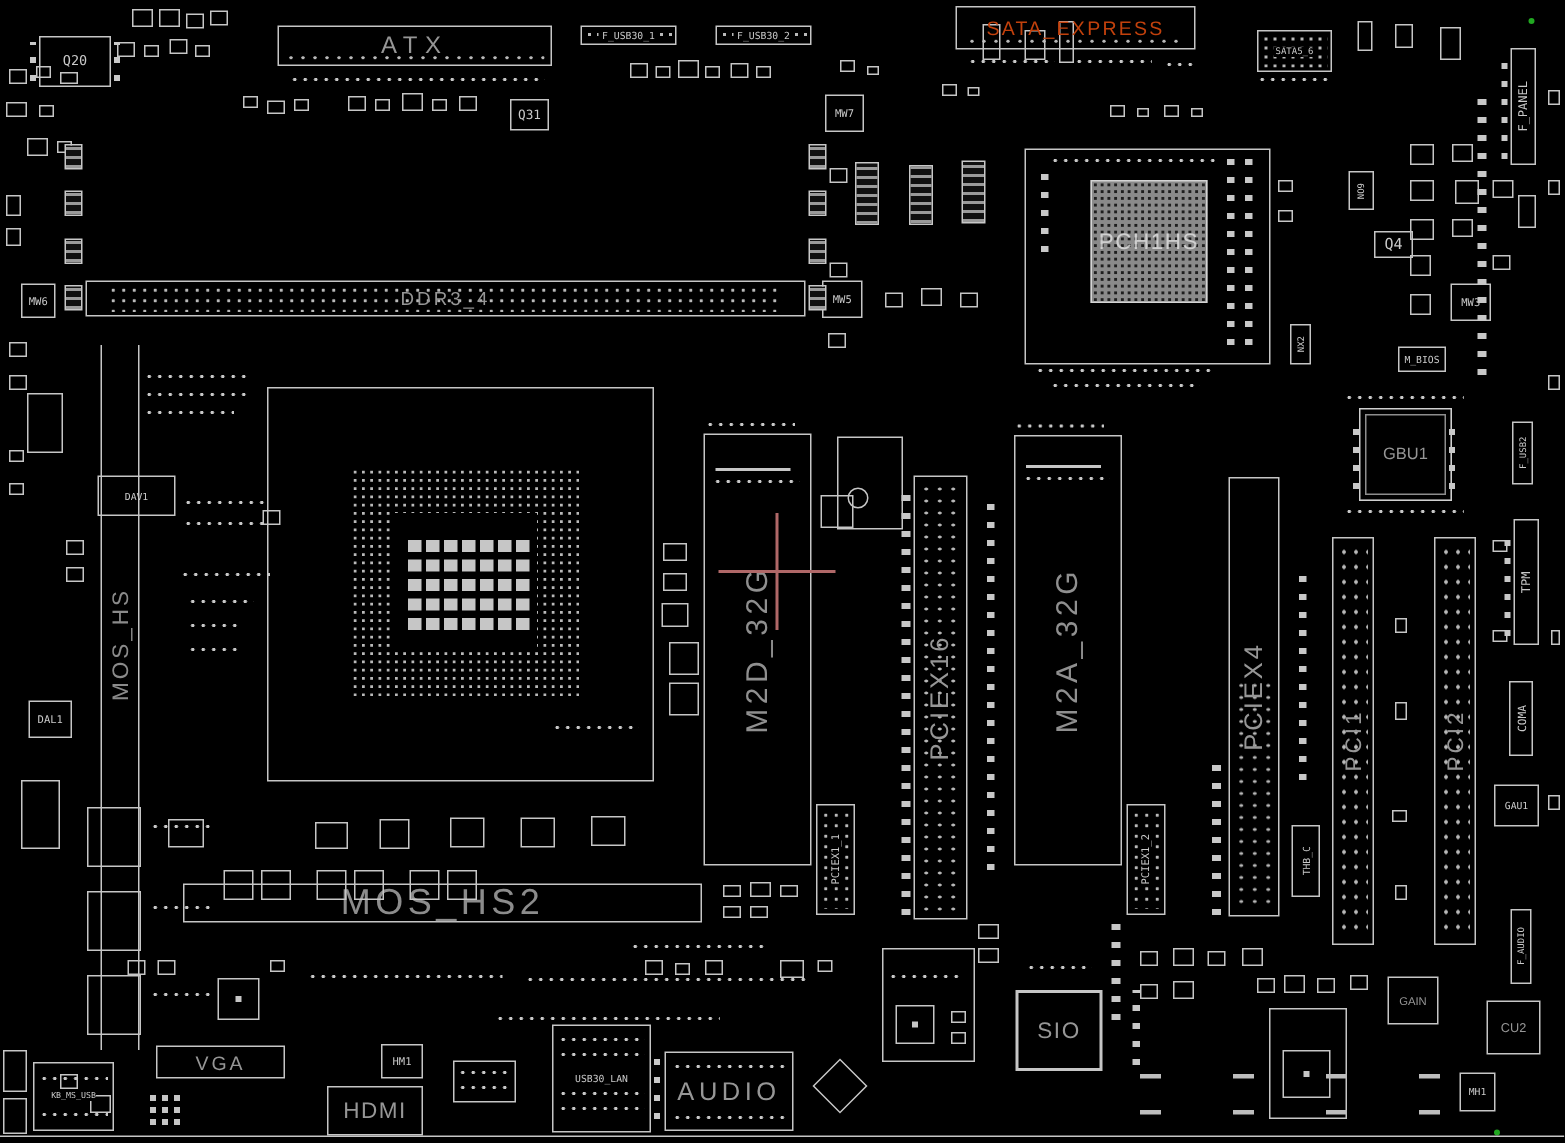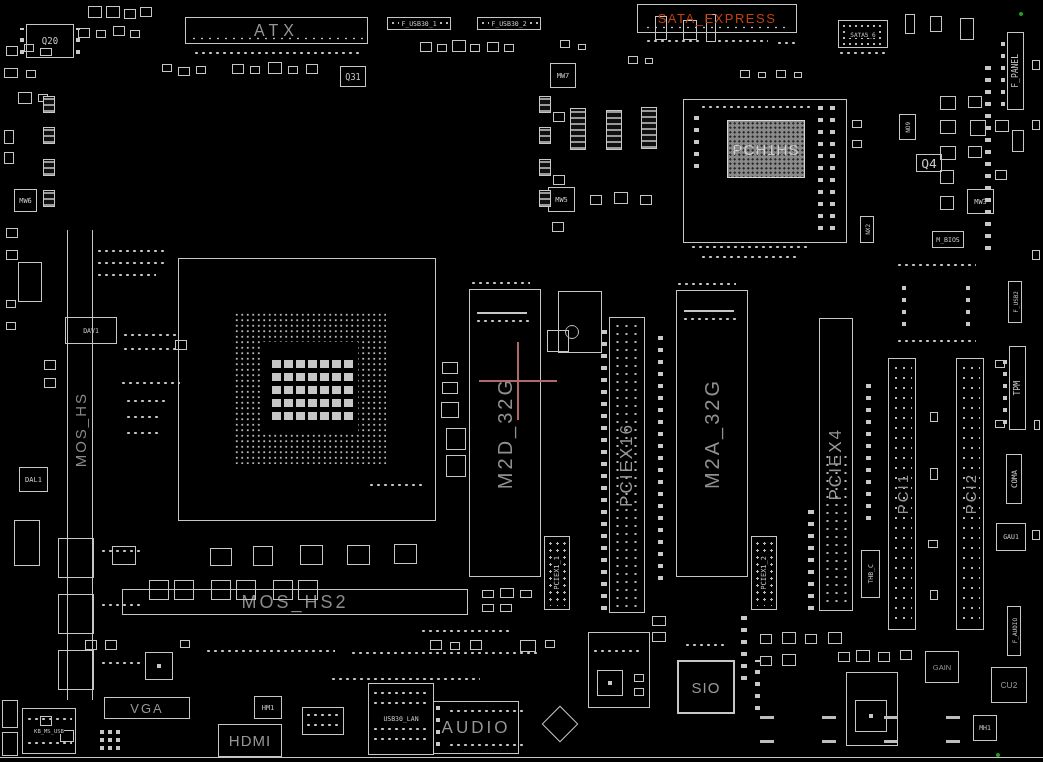--- a/index.html
+++ b/index.html
@@ -72,29 +72,33 @@
   <div class="c bd" style="left:340px;top:66px;width:26px;height:21px">
     <span class="tb" style="font-size:8.5px">Q31</span>
   </div>
   <div class="c bd" style="left:550px;top:63px;width:26px;height:25px">
     <span class="tb" style="font-size:7px">MW7</span>
   </div>
   <div class="c bd" style="left:548px;top:187px;width:27px;height:25px">
     <span class="tb" style="font-size:7px">MW5</span>
   </div>
 
-
-  <div class="bga" style="left:727px;top:120px;width:78px;height:58px">
+  <div class="c bd" style="left:57px;top:187px;width:480px;height:24px">
+    <i class="pins" style="left:14px;right:14px;top:2px;bottom:2px;background-size:7px 7px"></i>
+    <span class="t slotlabel" style="font-size:12.5px;letter-spacing:2px">DDR3_4</span>
+  </div>
+
+  <div class="bga" style="left:727px;top:120px;width:78px;height:82px">
     <span>PCH1HS</span>
   </div>
   <div class="c bd" style="left:899px;top:114px;width:17px;height:26px">
     <span class="tb vt" style="font-size:6px">NO9</span>
   </div>
   <div class="c bd" style="left:916px;top:154px;width:26px;height:18px">
-    <span class="tb" style="font-size:13px">Q4</span>
+    <span class="tb" style="font-size:10px">Q4</span>
   </div>
   <div class="c bd" style="left:860px;top:216px;width:14px;height:27px">
     <span class="tb vt" style="font-size:6px">NX2</span>
   </div>
   <div class="c bd" style="left:932px;top:231px;width:32px;height:17px">
     <span class="tb" style="font-size:6.5px">M_BIOS</span>
   </div>
   <div class="c bd" style="left:967px;top:189px;width:27px;height:25px">
     <span class="tb" style="font-size:7px">MW3</span>
   </div>
@@ -118,32 +122,35 @@
     <span class="tb vt" style="font-size:6px">F_AUDIO</span>
   </div>
   <div class="c bd" style="left:991px;top:667px;width:36px;height:36px">
     <span class="t" style="font-size:8.5px">CU2</span>
   </div>
   <div class="c bd" style="left:973px;top:715px;width:24px;height:26px">
     <span class="tb" style="font-size:6.5px">MH1</span>
   </div>
   <div class="c bd" style="left:925px;top:651px;width:34px;height:32px">
     <span class="t" style="font-size:7.5px">GAIN</span>
+  </div>
+  <div class="c bd2" style="left:906px;top:272px;width:62px;height:62px">
+    <span class="t" style="font-size:11px">GBU1</span>
   </div>
 
   <div class="b" style="left:178px;top:258px;width:258px;height:263px"></div>
   <div class="sockdots" style="left:234px;top:312px;width:152px;height:152px"></div>
   <div class="blk" style="left:260px;top:342px;width:98px;height:92px"></div>
 
   <div class="mosstrip" style="left:67px;top:230px;width:26px;height:470px"></div>
   <div class="c" style="left:56px;top:350px;width:48px;height:160px">
     <span class="t vt" style="font-size:15px;letter-spacing:2px;color:#8a8a8a">MOS_HS</span>
   </div>
   <div class="c bd" style="left:122px;top:589px;width:346px;height:26px">
-    <span class="t" style="font-size:18px;letter-spacing:3px;color:#8c8c8c">MOS_HS2</span>
+    <span class="t" style="font-size:24px;letter-spacing:3px;color:#8c8c8c">MOS_HS2</span>
   </div>
   <div class="c bd" style="left:65px;top:317px;width:52px;height:27px">
     <span class="tb" style="font-size:6.5px">DAV1</span>
   </div>
   <div class="c bd" style="left:19px;top:467px;width:29px;height:25px">
     <span class="tb" style="font-size:7px">DAL1</span>
   </div>
   <div class="c bd" style="left:14px;top:189px;width:23px;height:23px">
     <span class="tb" style="font-size:7px">MW6</span>
   </div>
@@ -185,21 +192,21 @@
   <div class="cross" style="left:479px;top:380px;width:78px;height:2px"></div>
   <div class="cross" style="left:517px;top:342px;width:2px;height:78px"></div>
   <div class="gdot" style="left:1019px;top:12px"></div>
   <div class="gdot" style="left:996px;top:753px"></div>
   <div class="circ" style="left:565px;top:325px;width:14px;height:14px"></div>
   <div class="dia" style="left:547px;top:711px;width:26px;height:26px"></div>
 
   <div class="c" style="left:677px;top:660px;width:58px;height:54px;border:2px solid #c6c6c6">
     <span class="t" style="font-size:15px;letter-spacing:1px">SIO</span>
   </div>
-  <div class="c bd" style="left:433px;top:701px;width:86px;height:53px">
+  <div class="c bd" style="left:443px;top:701px;width:86px;height:53px">
     <span class="t slotlabel" style="font-size:17px;letter-spacing:3px">AUDIO</span>
   </div>
   <div class="c bd" style="left:368px;top:683px;width:66px;height:72px">
     <span class="tb slotlabel" style="font-size:6.5px;background:#000">USB30_LAN</span>
   </div>
   <div class="c bd" style="left:104px;top:697px;width:86px;height:22px">
     <span class="t" style="font-size:13px;letter-spacing:2px">VGA</span>
   </div>
   <div class="c bd" style="left:218px;top:724px;width:64px;height:33px">
     <span class="t" style="font-size:15px;letter-spacing:1px">HDMI</span>

